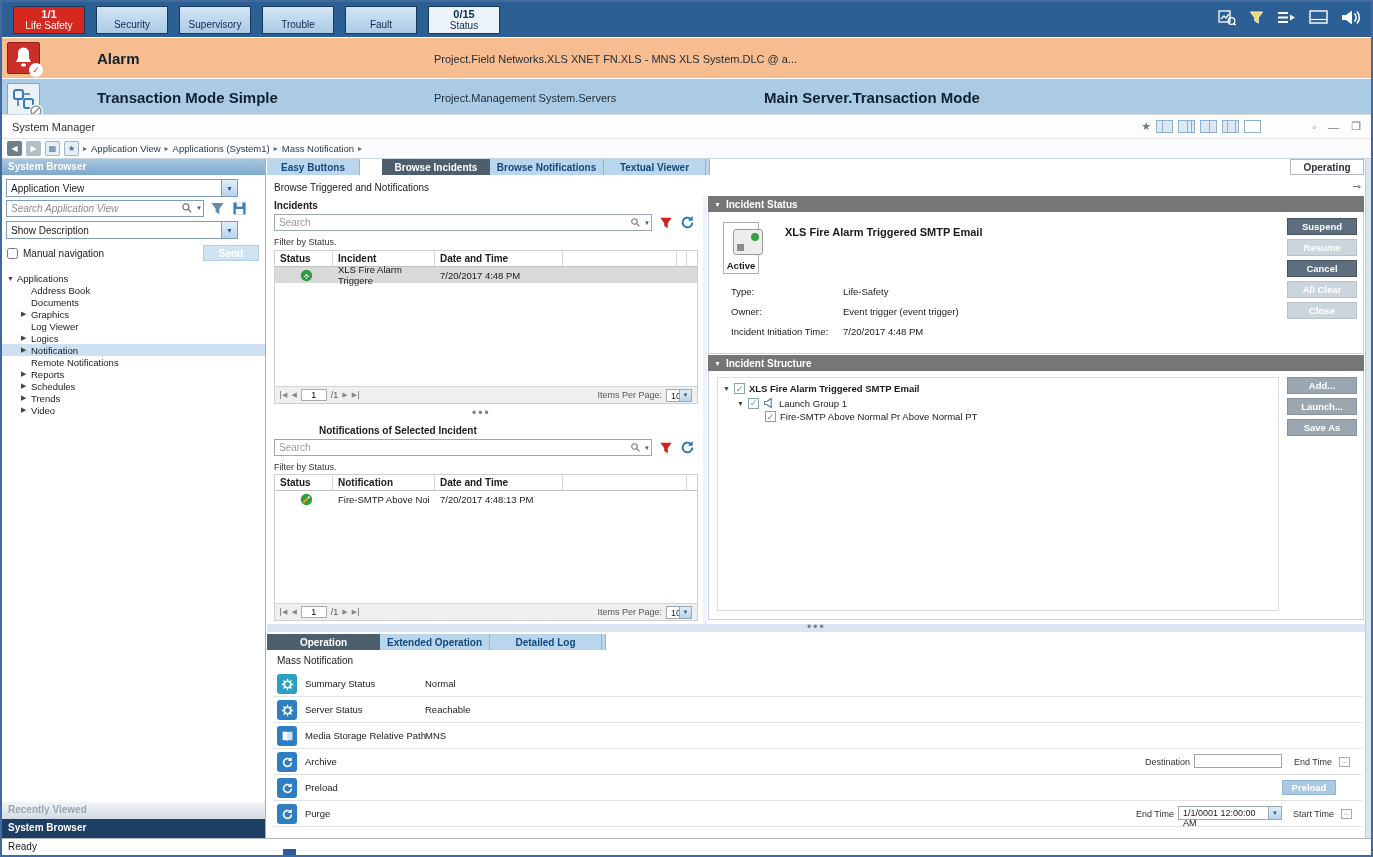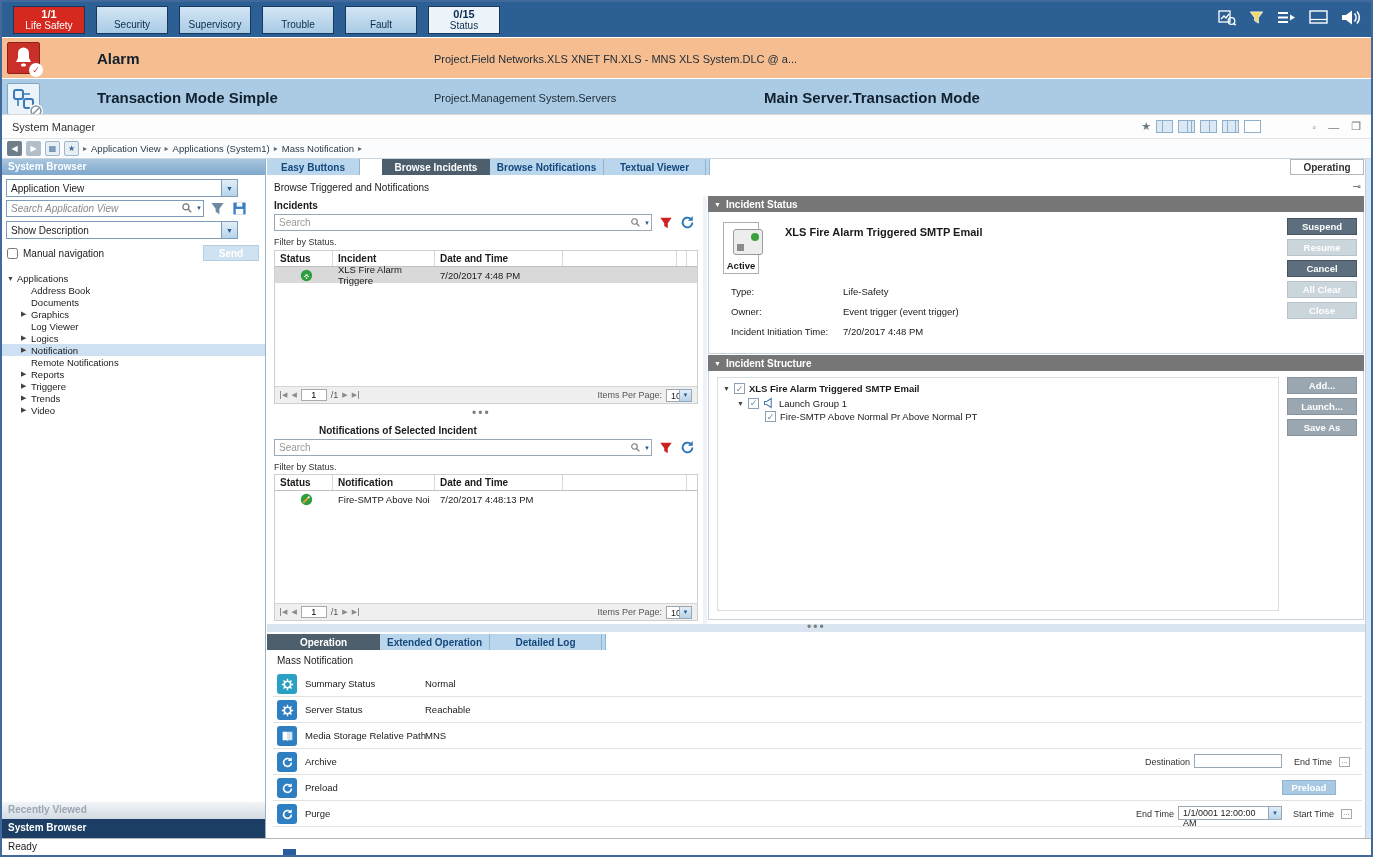--- a/index.html
+++ b/index.html
@@ -372,21 +372,21 @@
       <div class="trow child">
           <span class="arr"></span>
           <span>Remote Notifications</span>
         </div>
       <div class="trow child">
           <span class="arr">▶</span>
           <span>Reports</span>
         </div>
       <div class="trow child">
           <span class="arr">▶</span>
-          <span>Triggere</span>
+          <span>Schedules</span>
         </div>
       <div class="trow child">
           <span class="arr">▶</span>
           <span>Trends</span>
         </div>
       <div class="trow child">
           <span class="arr">▶</span>
           <span>Video</span>
         </div>
     </div>

